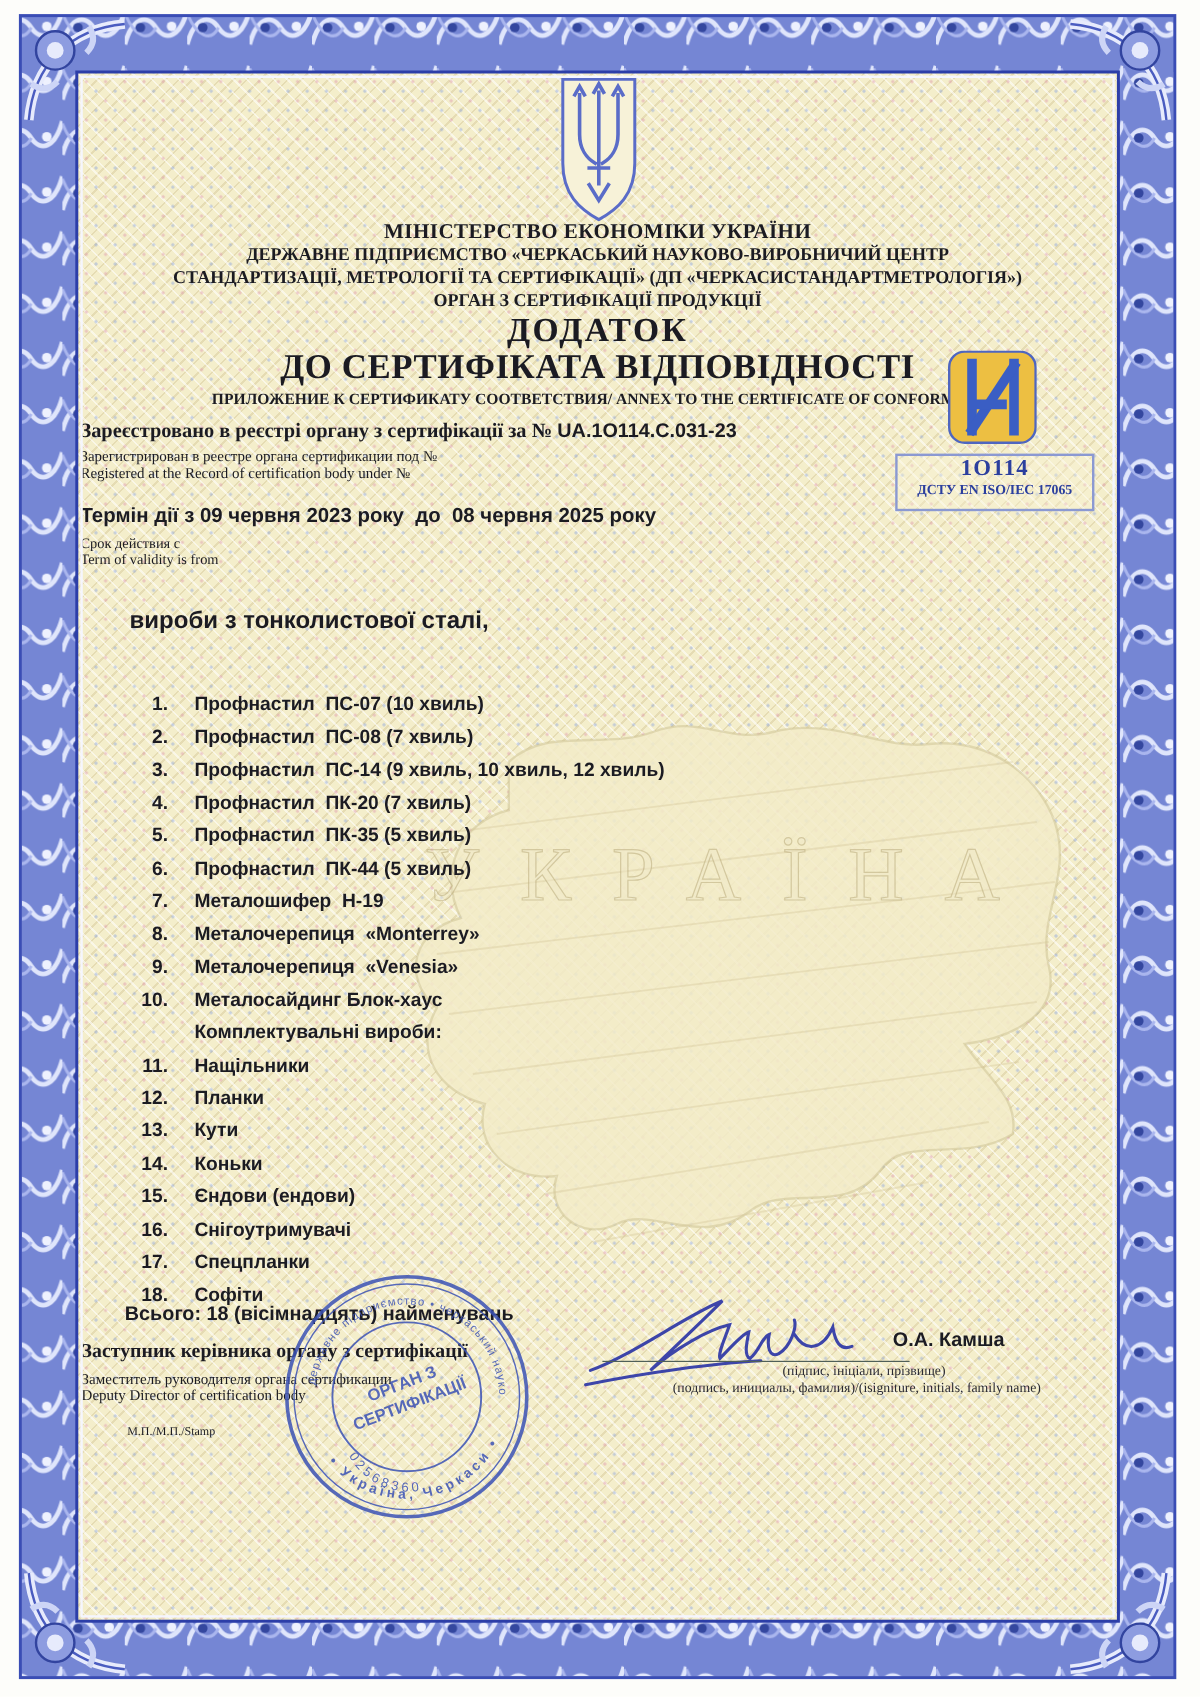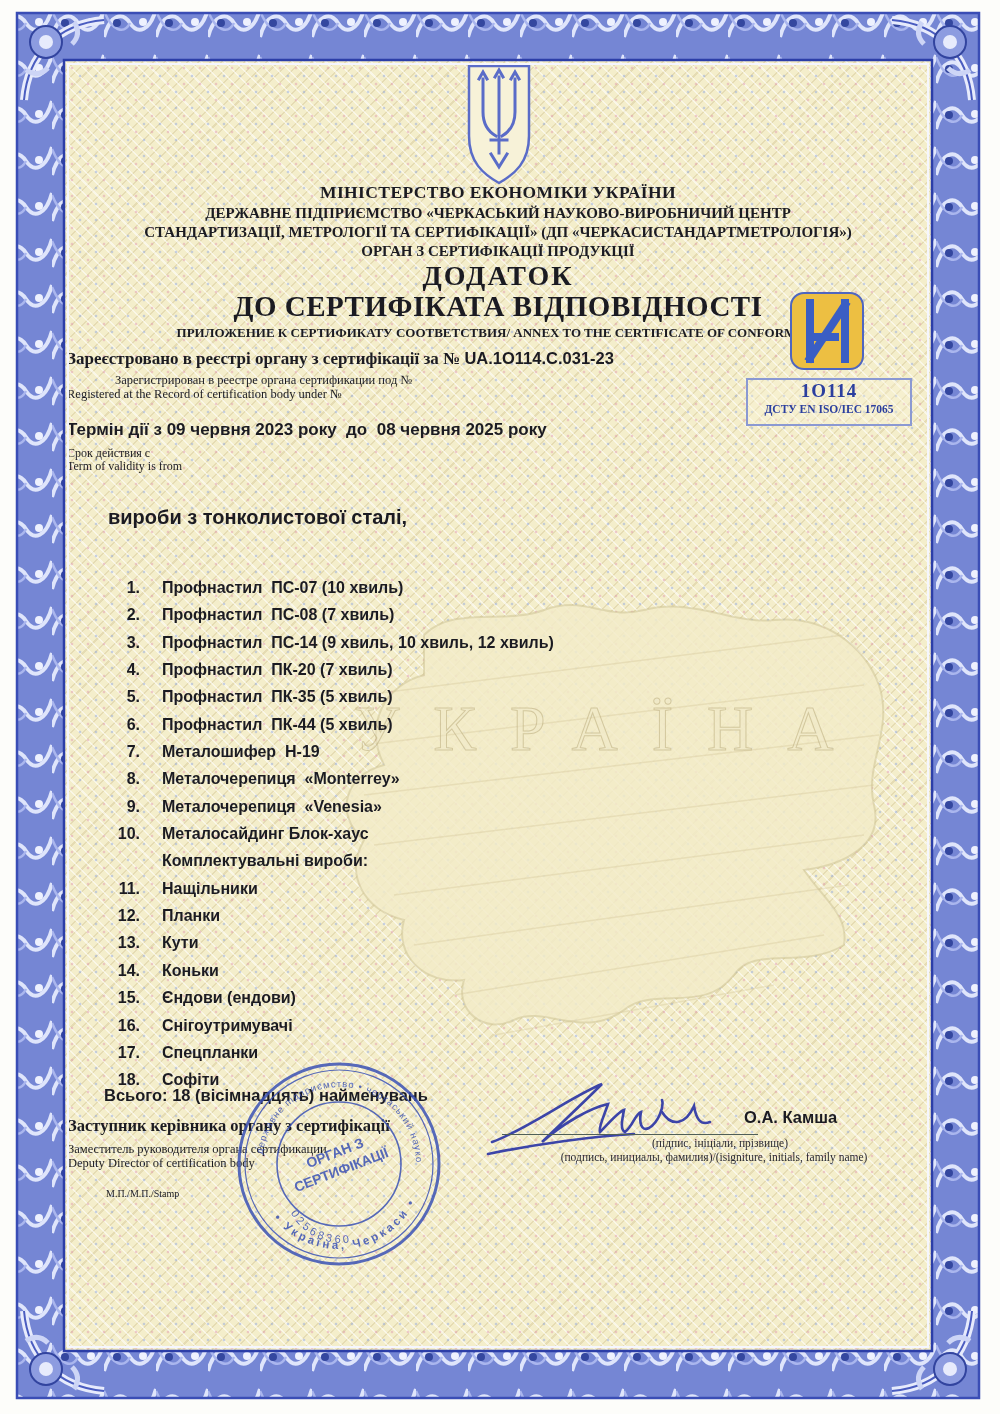--- a/index.html
+++ b/index.html
@@ -21,21 +21,21 @@
   .sansB{font-family:"Liberation Sans", sans-serif;font-weight:bold;}
   .hdr1{top:122px;font-size:17.5px;letter-spacing:.4px;}
   .hdr2{top:145px;font-size:15px;}
   .hdr3{top:164px;font-size:15px;}
   .hdr4{top:183px;font-size:15px;}
   .title1{top:200px;font-size:28px;letter-spacing:2px;}
   .title2{top:230px;font-size:29px;letter-spacing:.5px;}
   .subtitle{top:265px;font-size:13px;}
   .regUk{left:3px;top:289px;font-size:17px;}
   .regNum{font-family:"Liberation Sans", sans-serif;font-weight:bold;font-size:16.5px;}
-  .regRu{left:3px;top:313px;font-size:12.5px;padding-left:48px;}
+  .regRu{left:3px;top:313px;font-size:12.5px;}
   .regEn{left:3px;top:327px;font-size:12.5px;}
   .accBox{left:682px;top:318px;width:162px;height:44px;border:2px solid #8b99d2;
           color:#2b3f9e;text-align:center;background:rgba(248,243,214,.35);}
   .accNum{font-size:19px;font-weight:bold;line-height:22px;letter-spacing:1px;}
   .accStd{font-size:11.5px;font-weight:bold;line-height:15px;}
   .validUk{left:3px;top:360px;font-size:17px;white-space:pre;}
   .validRu{left:3px;top:386px;font-size:12px;}
   .validEn{left:3px;top:399px;font-size:12px;}
   .intro1{left:3px;top:446px;font-size:20px;padding-left:41px;}
   .intro2{left:3px;top:470px;font-size:16px;}

